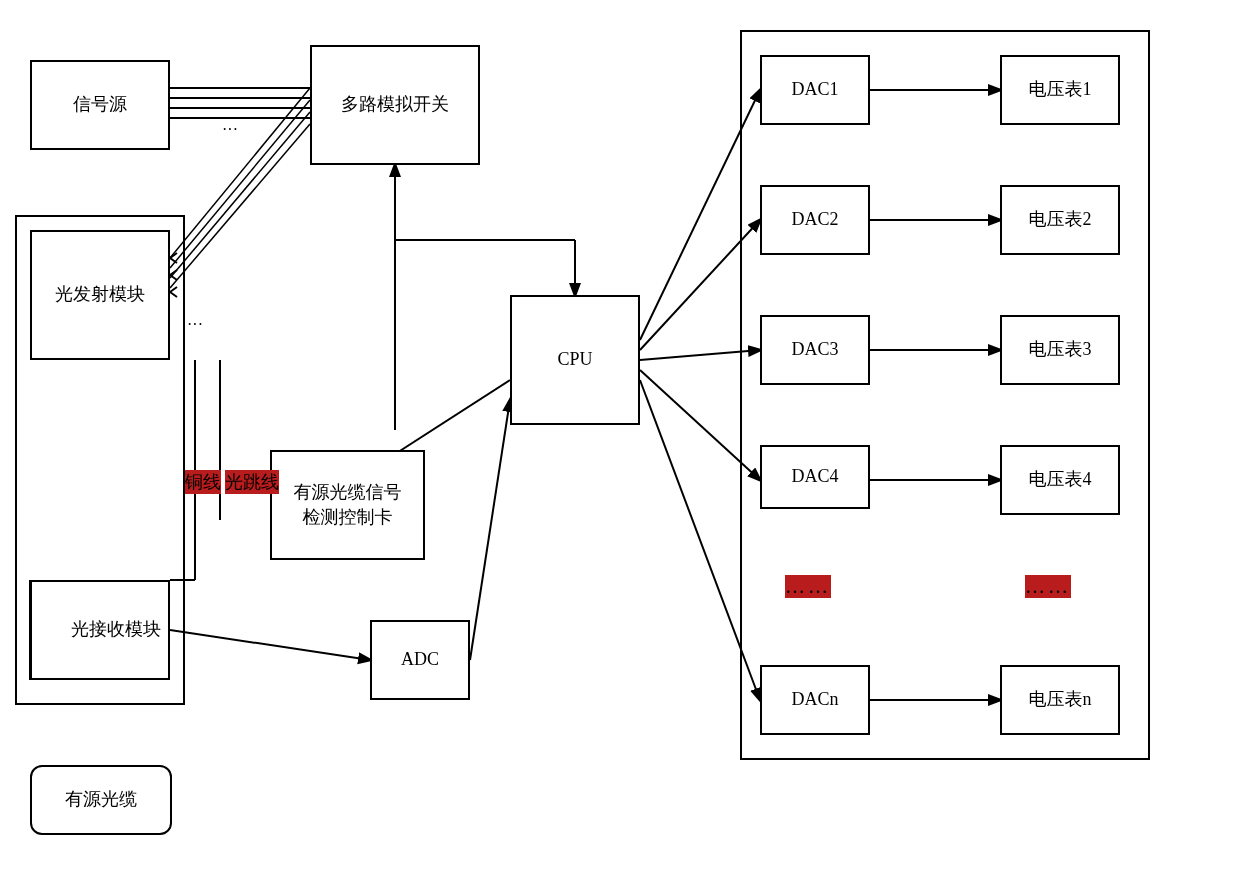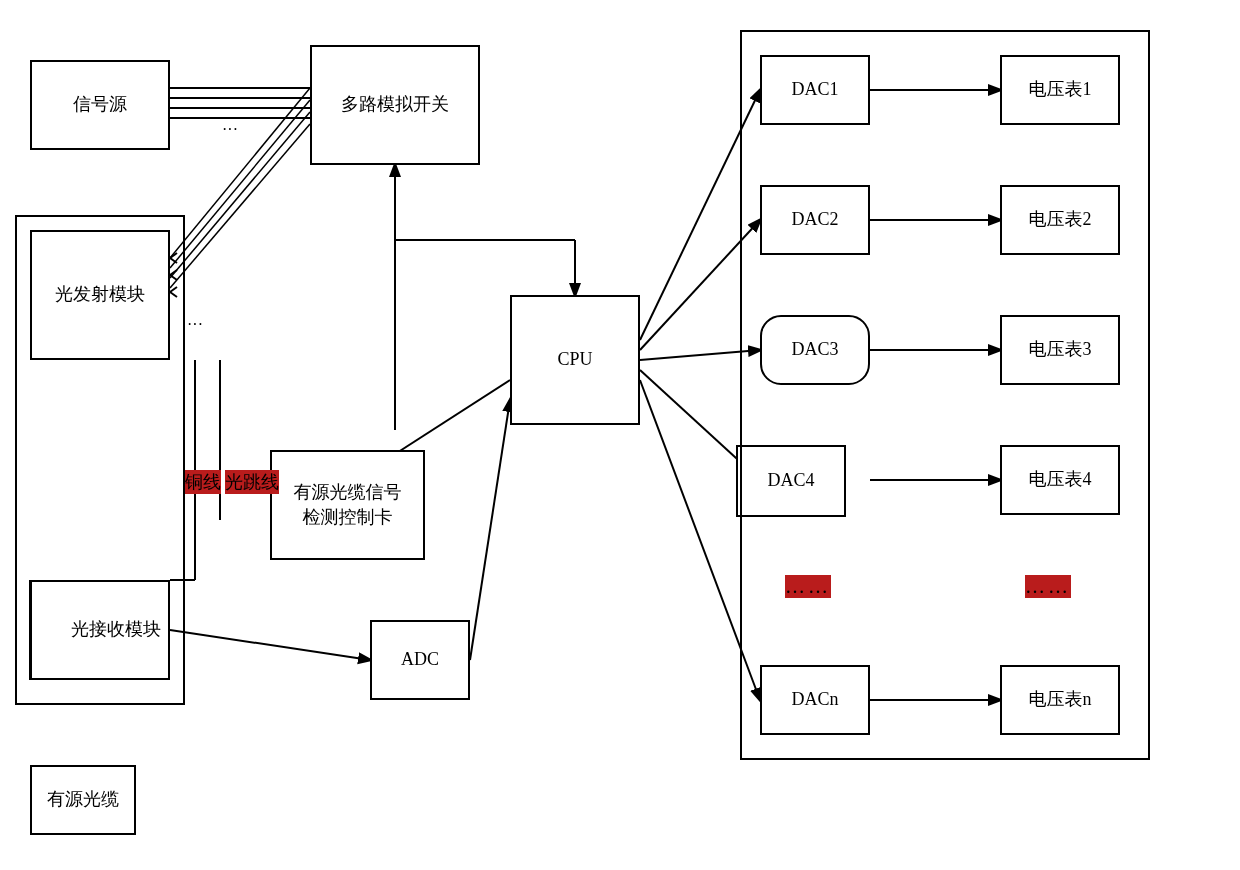--- a/index.html
+++ b/index.html
@@ -148,25 +148,25 @@
   </div>
 
   <div class="box" style="left:760px; top:55px; width:110px; height:70px;">
     <span>DAC1</span>
   </div>
 
   <div class="box" style="left:760px; top:185px; width:110px; height:70px;">
     <span>DAC2</span>
   </div>
 
-  <div class="box" style="left:760px; top:315px; width:110px; height:70px;border-radius:21px;">
+  <div class="box" style="left:760px; top:315px; width:110px; height:70px;">
     <span>DAC3</span>
   </div>
 
-  <div class="box" style="left:736px; top:445px; width:110px; height:72px;">
+  <div class="box" style="left:760px; top:445px; width:110px; height:64px;">
     <span>DAC4</span>
   </div>
 
   <div class="box" style="left:760px; top:665px; width:110px; height:70px;">
     <span>DACn</span>
   </div>
 
   <div class="box" style="left:1000px; top:55px; width:120px; height:70px;">
     <span>电压表1</span>
   </div>
@@ -180,21 +180,21 @@
   </div>
 
   <div class="box" style="left:1000px; top:445px; width:120px; height:70px;">
     <span>电压表4</span>
   </div>
 
   <div class="box" style="left:1000px; top:665px; width:120px; height:70px;">
     <span>电压表n</span>
   </div>
 
-  <div class="box" style="left:30px; top:765px; width:106px; height:70px;">
+  <div class="box" style="left:30px; top:765px; width:142px; height:70px;border-radius:12px;">
     <span>有源光缆</span>
   </div>
 
   <div class="label" style="left:185px; top:470px;">
     <span>铜线</span>
   </div>
 
   <div class="label" style="left:225px; top:470px;">
     <span>光跳线</span>
   </div>

